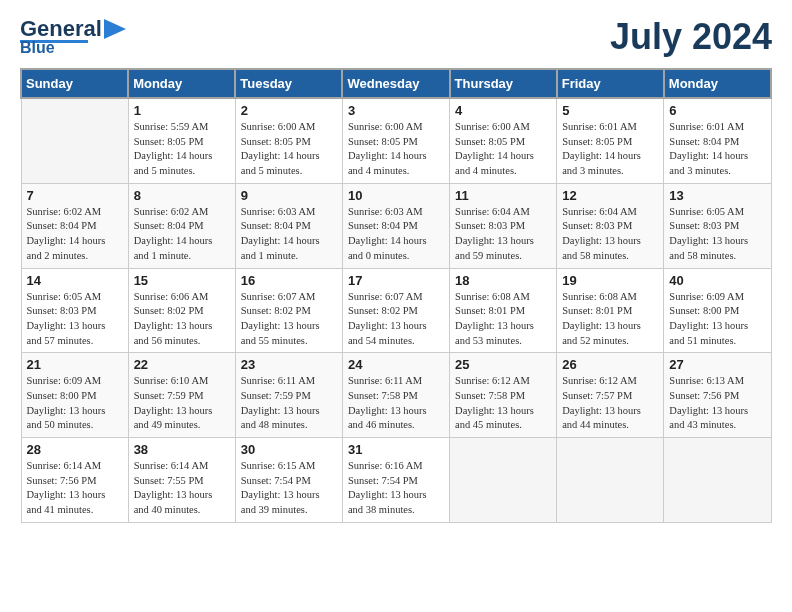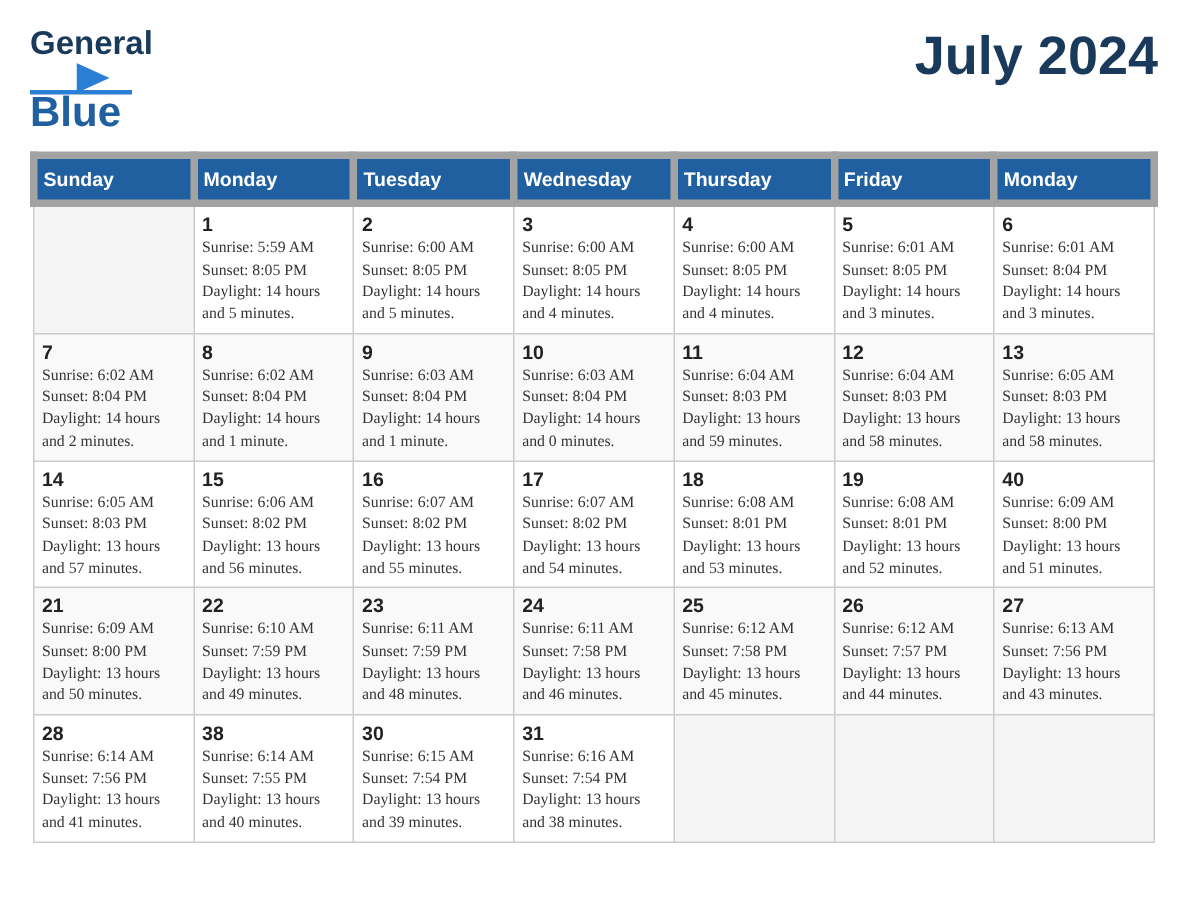--- a/index.html
+++ b/index.html
@@ -39,21 +39,21 @@
       border-collapse: collapse;
       font-size: 11px;
     }
     .calendar thead tr th {
       background: #2060a0;
       color: #fff;
       padding: 6px 4px;
       text-align: left;
       font-size: 13px;
       font-weight: bold;
-      border: 5px solid #a3a3a3;
+      border: 2px solid #a3a3a3;
     }
     .calendar tbody tr td {
       border: 1px solid #ccc;
       vertical-align: top;
       padding: 4px 5px;
       min-height: 80px;
       width: calc(100% / 7);
       background: #fff;
     }
     .calendar tbody tr:nth-child(even) td {
@@ -74,30 +74,30 @@
     }
     .empty {
       background: #f5f5f5 !important;
     }
   </style>
 </head>
 <body>
 
 <div class="header">
   <div class="logo">
-    <div style="display:flex;align-items:center;flex-direction:column;">
+    <div style="display:flex;align-items:center;">
       <span style="font-size:22px;font-weight:bold;color:#1a3a5c;">General</span>
       <svg width="22" height="20" viewBox="0 0 22 20" style="margin-left:2px;">
         <polygon points="0,0 22,10 0,20" fill="#2a7fd4"></polygon>
       </svg>
     </div>
     <div style="display:flex;align-items:center;margin-top:-2px;">
       <div style="width:68px;height:3px;background:#2a7fd4;"></div>
     </div>
-    <span style="font-size:28px;font-weight:bold;color:#2060a0;margin-top:-4px;">Blue</span>
+    <span style="font-size:16px;font-weight:bold;color:#2060a0;margin-top:-4px;">Blue</span>
   </div>
   <div class="title-block">
     <h1>July 2024</h1>
   </div>
 </div>
 
 <table class="calendar">
   <thead>
     <tr>
     <th>Sunday</th>

